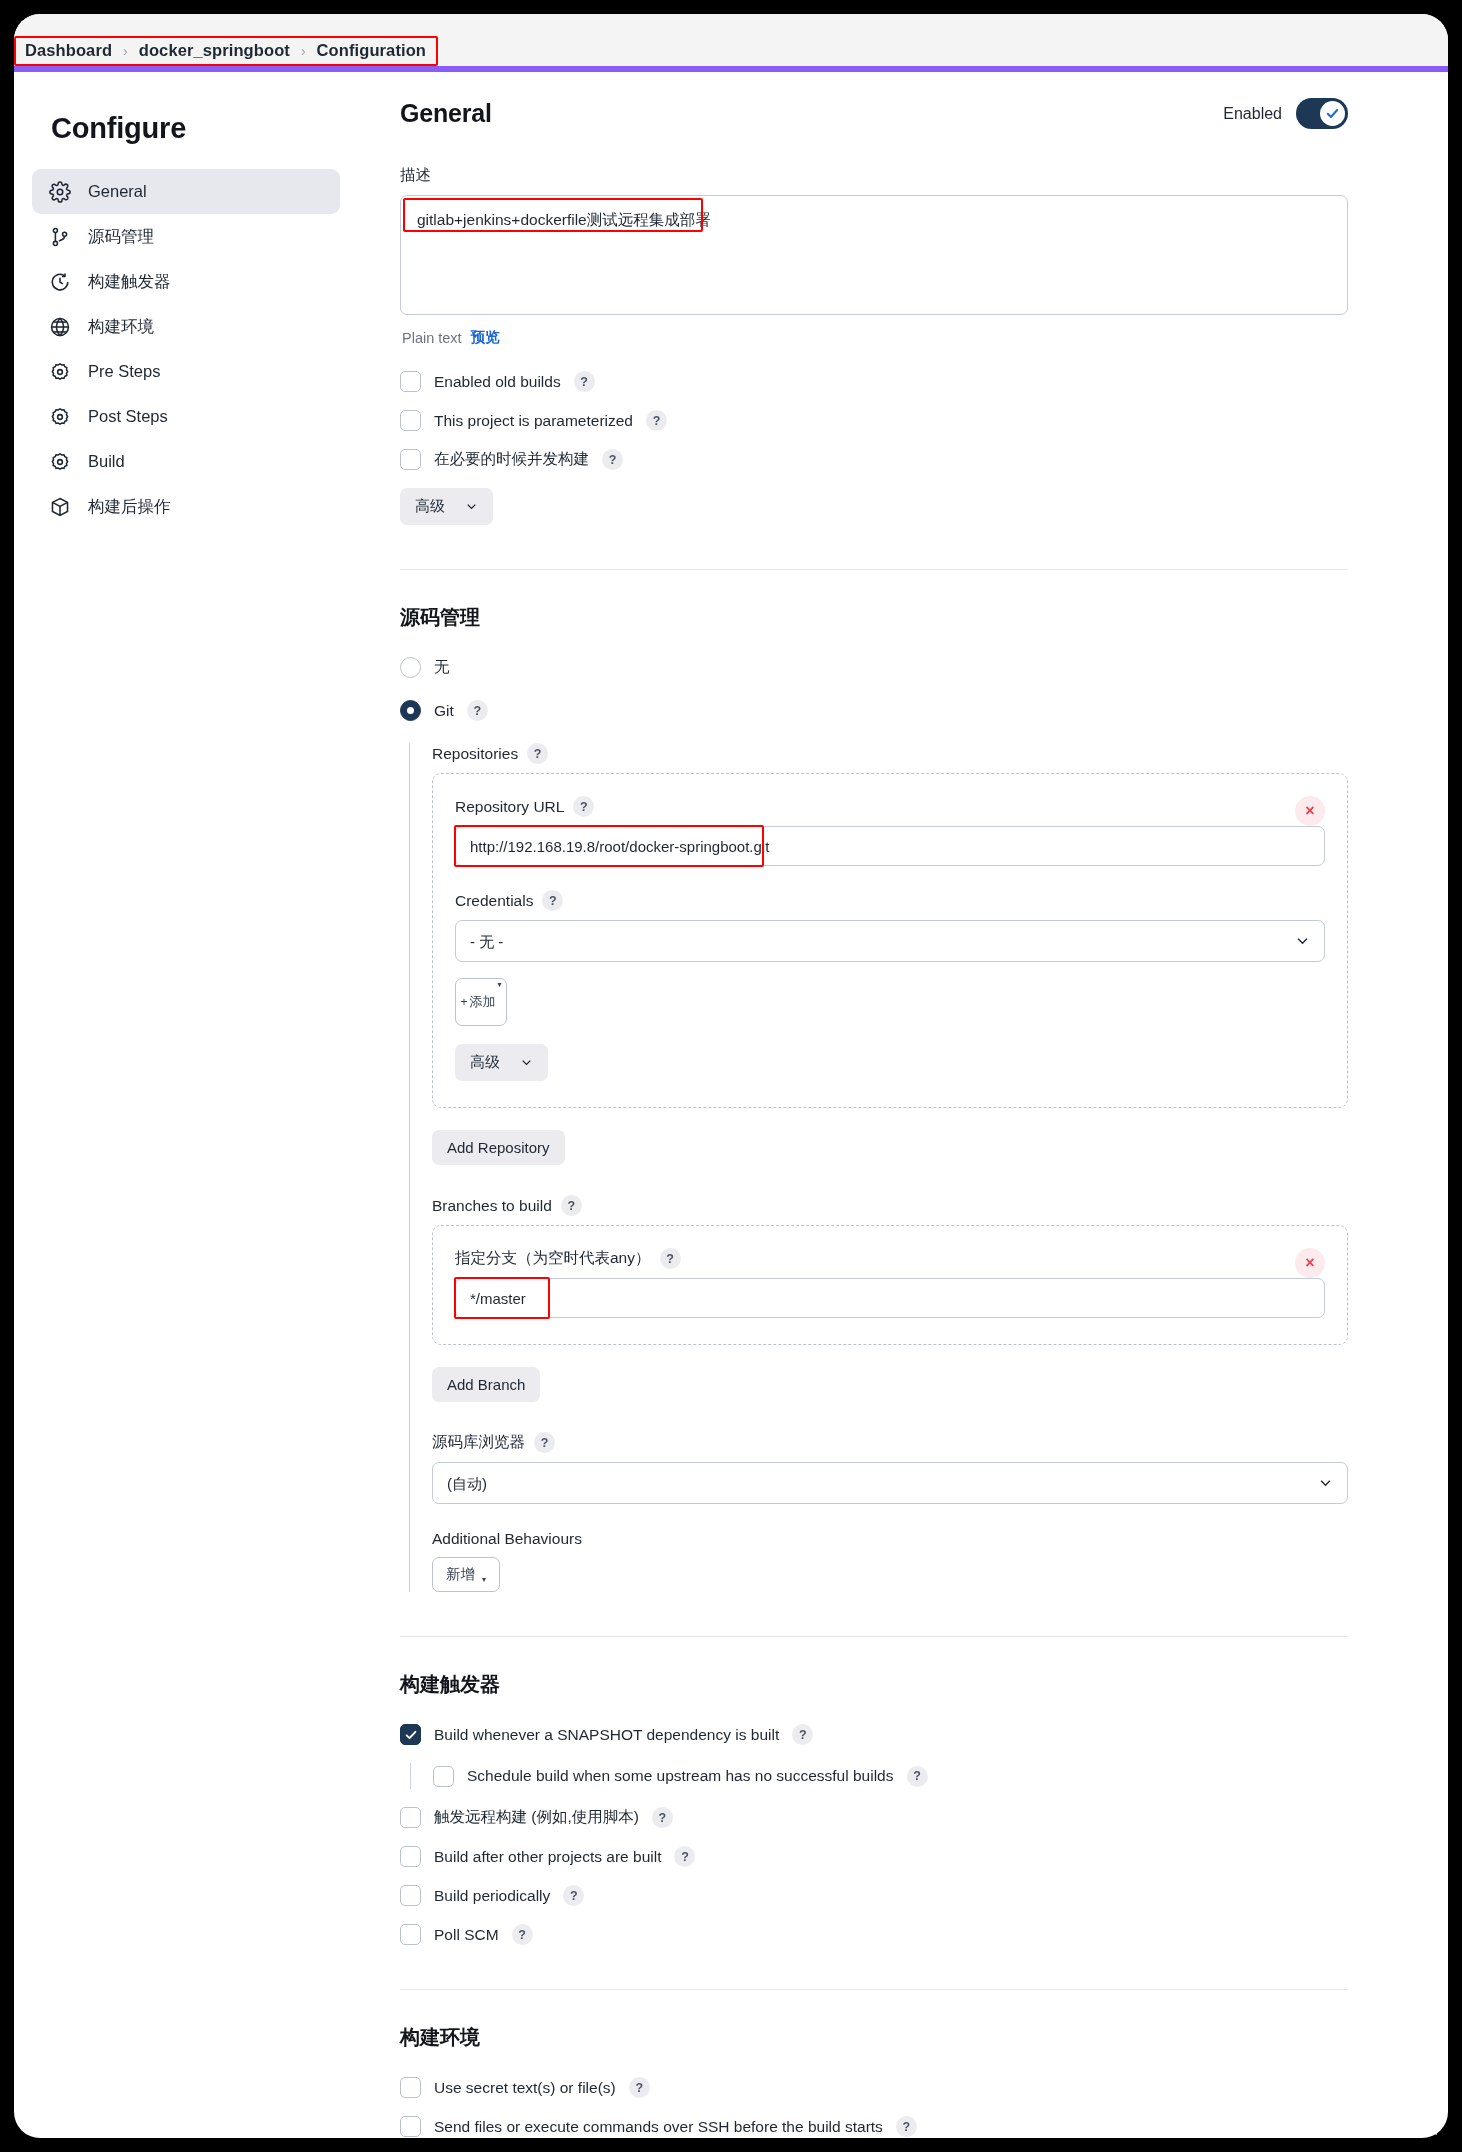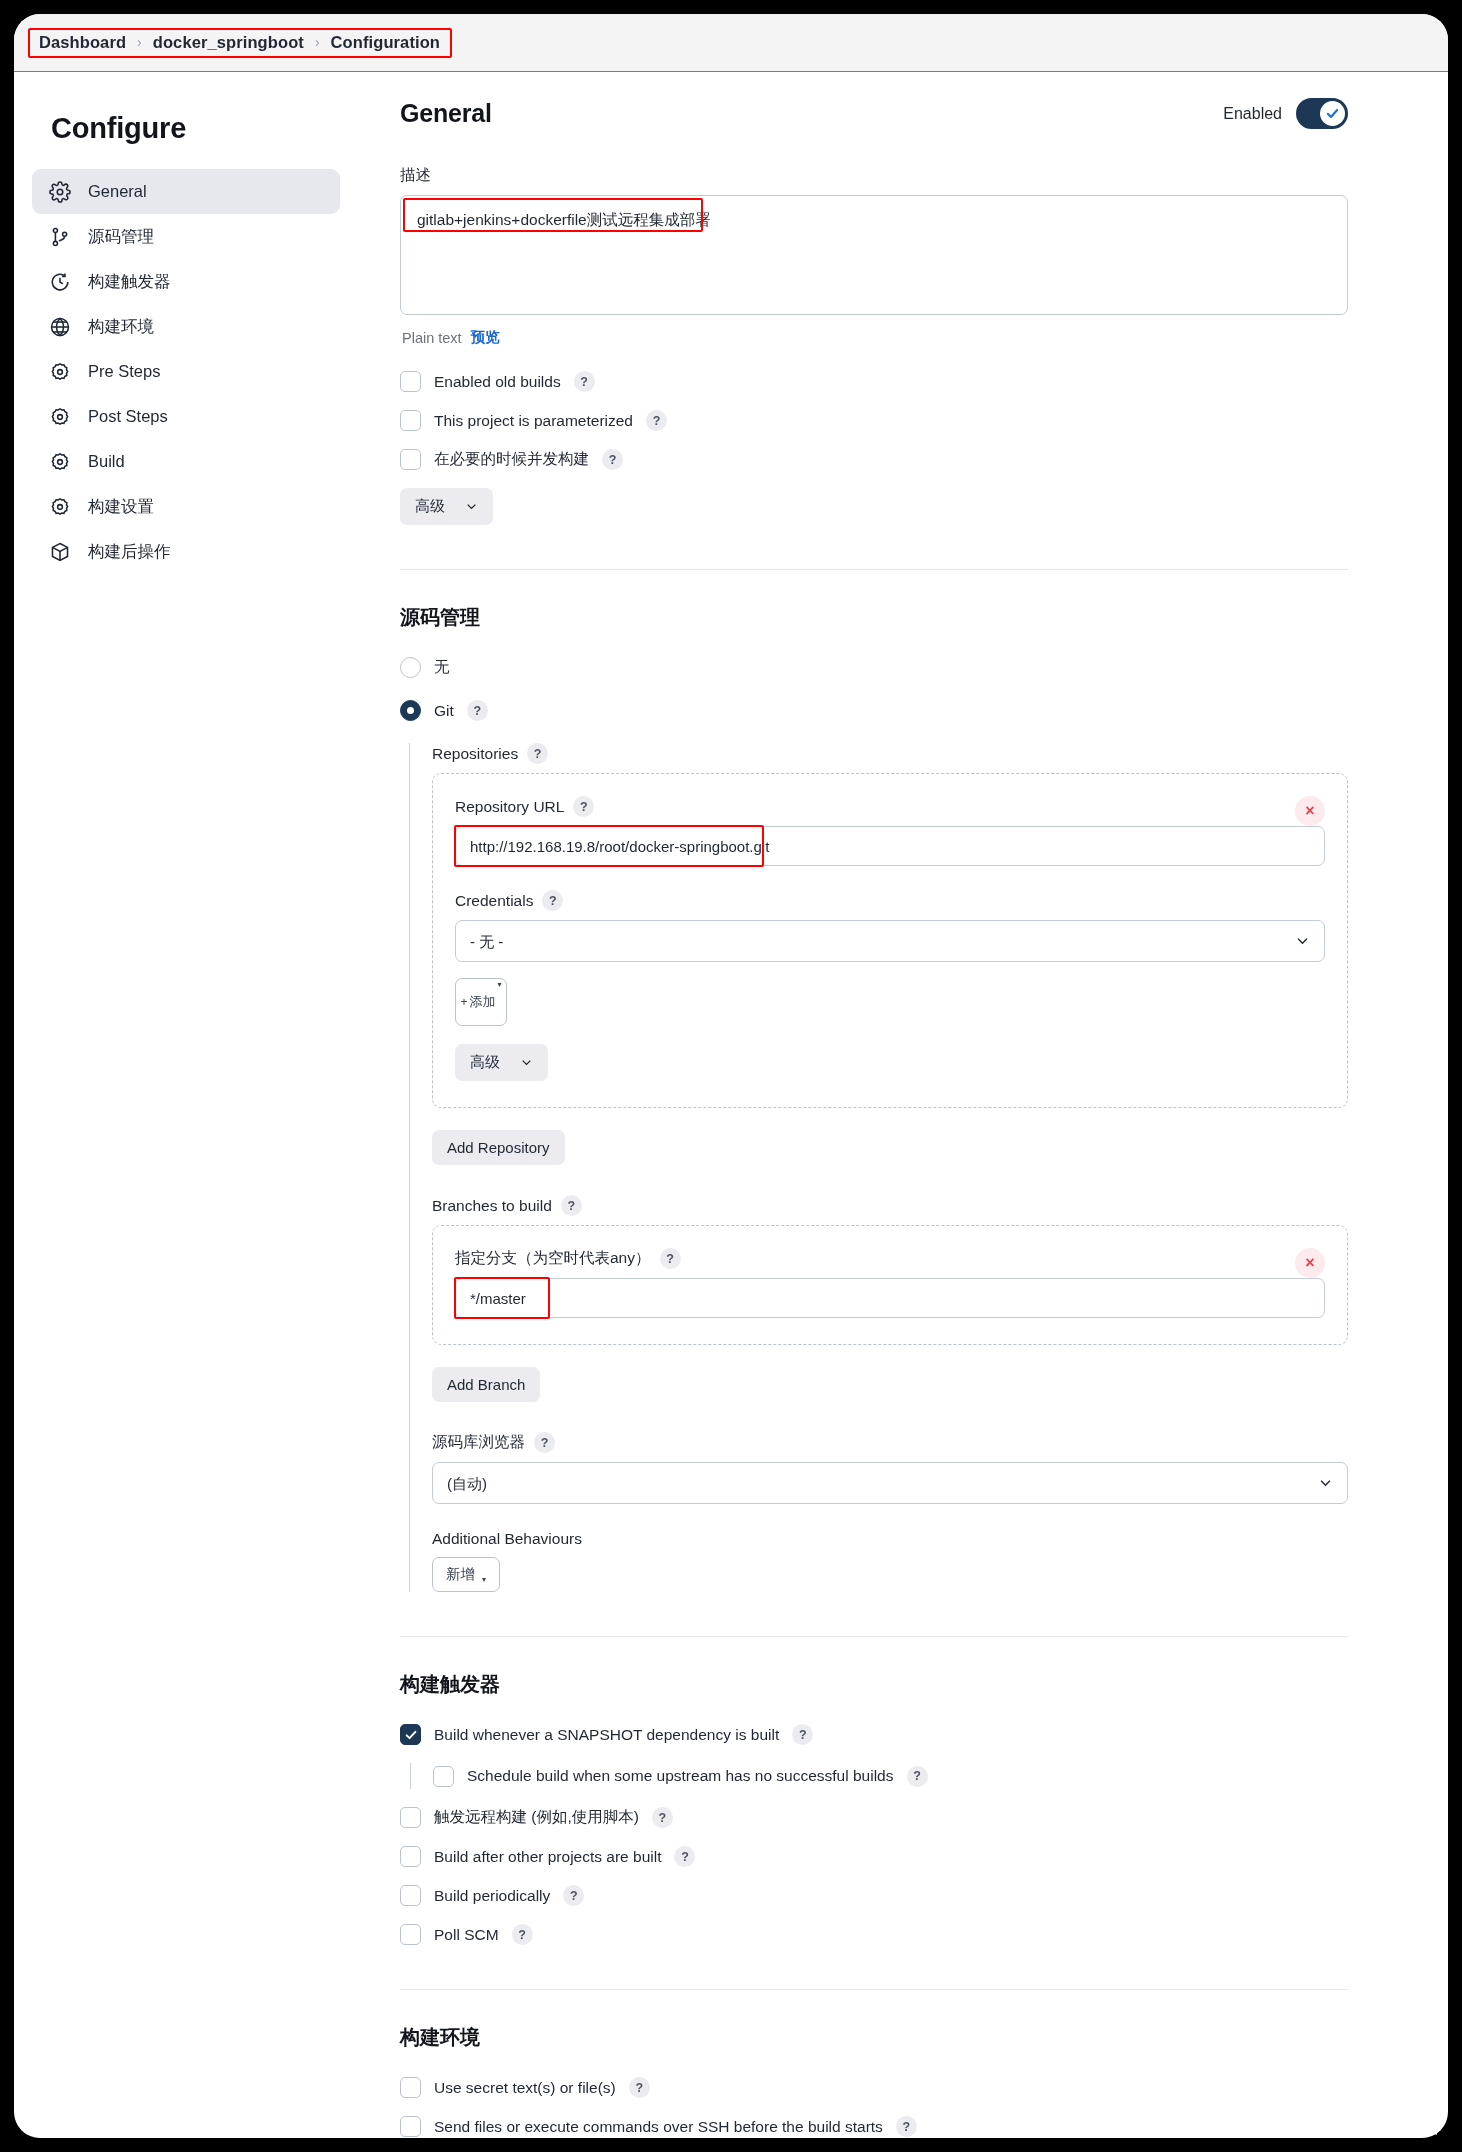--- a/index.html
+++ b/index.html
@@ -20,23 +20,22 @@
     width: 1434px; height: 2124px;
     background: #fff;
     border-radius: 26px;
     overflow: hidden;
   }
 
   
   .breadcrumb-bar {
     height: 58px;
     background: #f4f4f5;
-    border-bottom: 1px solid #8b5cf6;
-    display: flex; align-items: center;
-    padding-left: 14px;
+    border-bottom: 6px solid #8b5cf6;
+    display: flex; align-items: flex-end;
   }
   .breadcrumb {
     display: flex; align-items: center;
     gap: 11px;
     border: 2px solid #ff0000;
     padding: 3px 10px 4px 9px;
     border-radius: 2px;
   }
   .crumb {
     font-size: 16.5px;
@@ -414,29 +413,20 @@
         <div class="side-item">
           <span class="side-icon">
             <svg viewBox="0 0 24 24" fill="none" stroke="currentColor" stroke-width="1.7">
                 <circle cx="12" cy="12" r="2.6"></circle>
                 <path d="M12 3.2l2 1.2 2.3-.3 1 2.1 2.1 1-.3 2.3 1.2 2-1.2 2 .3 2.3-2.1 1-1 2.1-2.3-.3-2 1.2-2-1.2-2.3.3-1-2.1-2.1-1 .3-2.3-1.2-2 1.2-2-.3-2.3 2.1-1 1-2.1 2.3.3z"></path>
               </svg>
           </span>
           <span class="side-label">Build</span>
         </div>
 
-        <div class="side-item">
-          <span class="side-icon">
-            <svg viewBox="0 0 24 24" fill="none" stroke="currentColor" stroke-width="1.7">
-                <circle cx="12" cy="12" r="2.6"></circle>
-                <path d="M12 3.2l2 1.2 2.3-.3 1 2.1 2.1 1-.3 2.3 1.2 2-1.2 2 .3 2.3-2.1 1-1 2.1-2.3-.3-2 1.2-2-1.2-2.3.3-1-2.1-2.1-1 .3-2.3-1.2-2 1.2-2-.3-2.3 2.1-1 1-2.1 2.3.3z"></path>
-              </svg>
-          </span>
-          <span class="side-label">构建设置</span>
-        </div>
 
         <div class="side-item">
           <span class="side-icon">
             <svg viewBox="0 0 24 24" fill="none" stroke="currentColor" stroke-width="1.7">
                 <path d="M12 2.8l8.2 4.2v9.9L12 21.2 3.8 16.9V7z"></path>
                 <path d="M3.8 7l8.2 4.3L20.2 7"></path>
                 <path d="M12 11.3v9.9"></path>
               </svg>
           </span>
           <span class="side-label">构建后操作</span>

